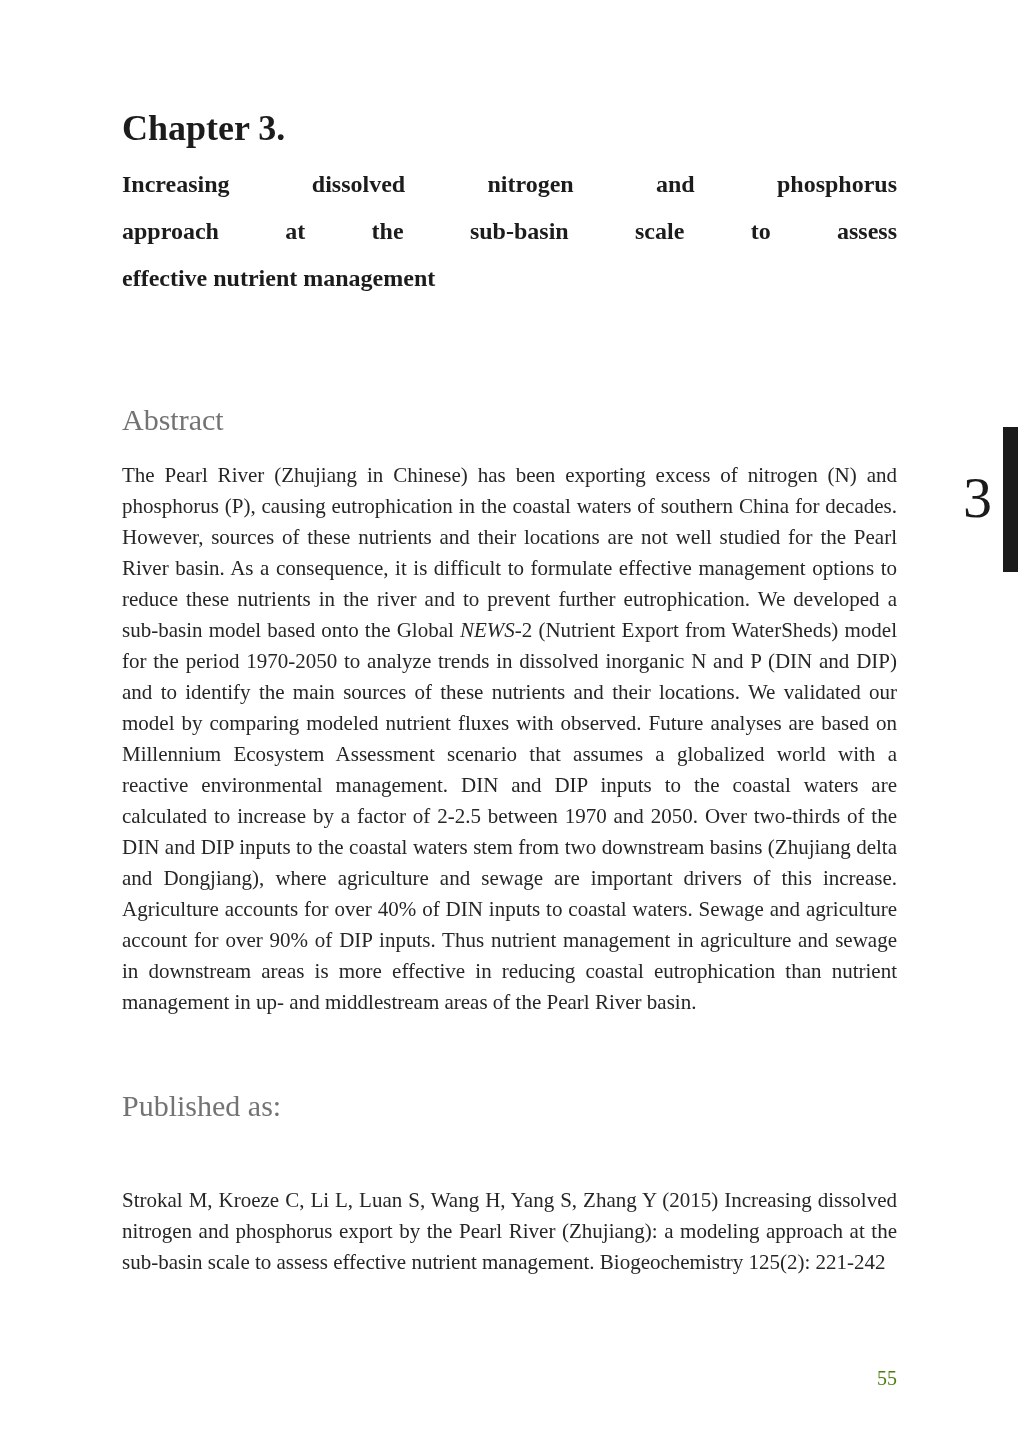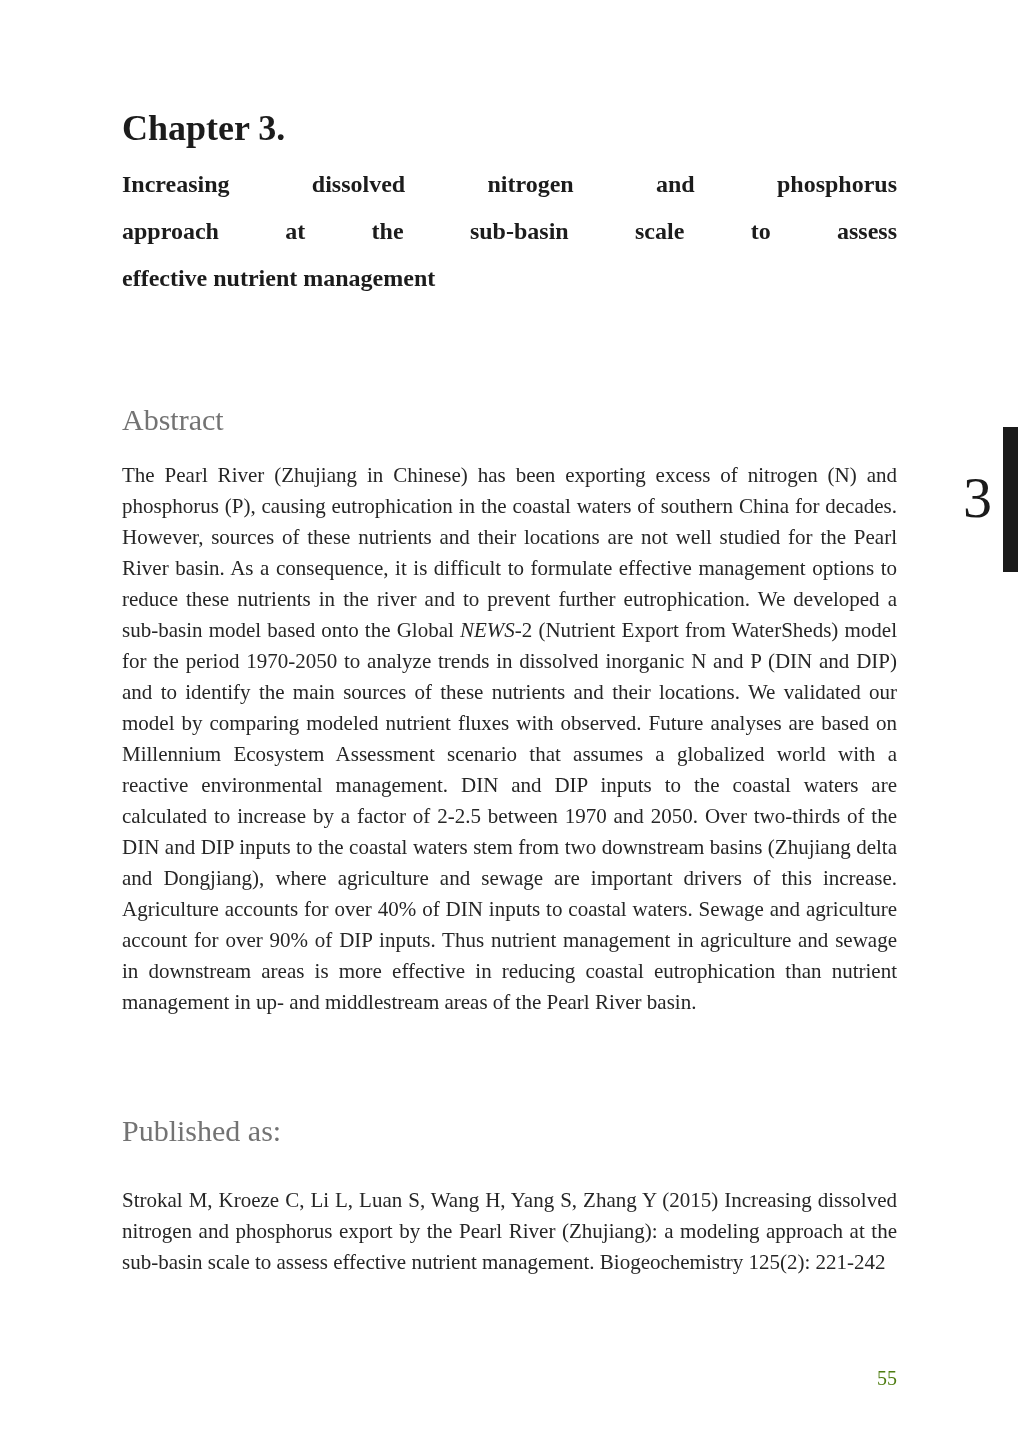--- a/index.html
+++ b/index.html
@@ -44,21 +44,21 @@
     text-align: right;
     text-align-last: left;
   }
   .section-heading {
     font-size: 30px;
     line-height: 36px;
     font-weight: normal;
     color: #737373;
   }
   .abstract-heading { top: 402px; }
-  .published-heading { top: 1088px; margin-top: 25px; }
+  .published-heading { top: 1088px; }
   .body-par {
     font-size: 21px;
     line-height: 31px;
     text-align: justify;
     color: #262626;
   }
   .abstract-body { top: 460px; }
   .citation-body { top: 1185px; }
   .italic { font-style: italic; }
   .page-number {

